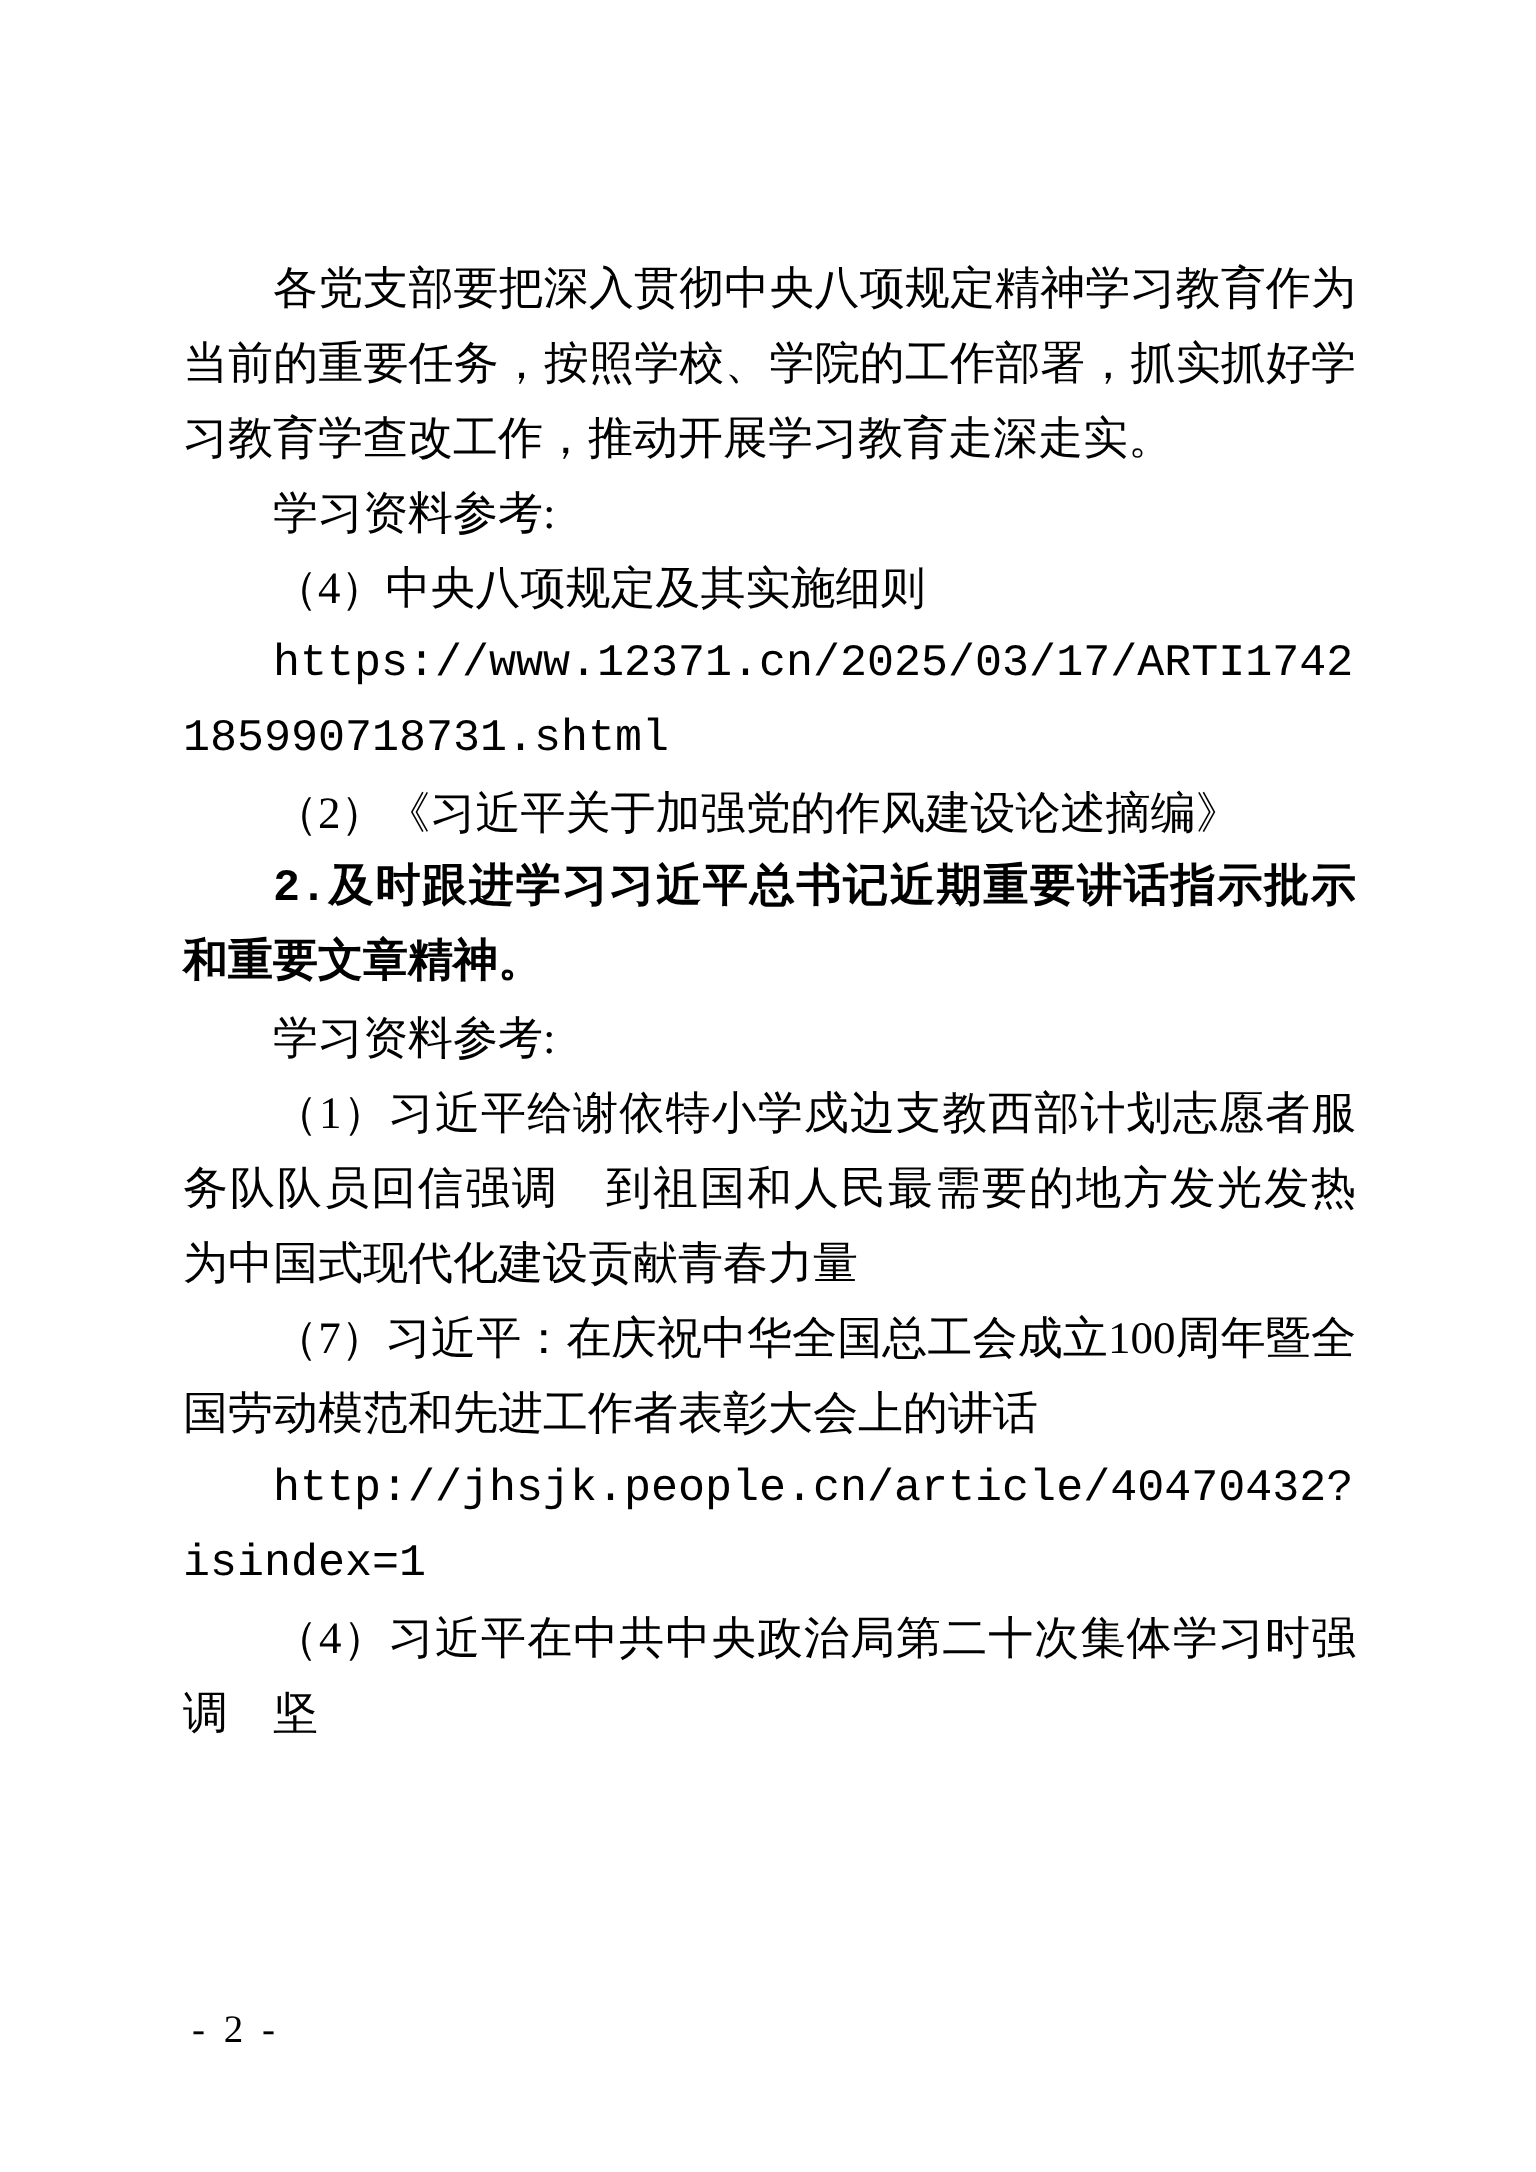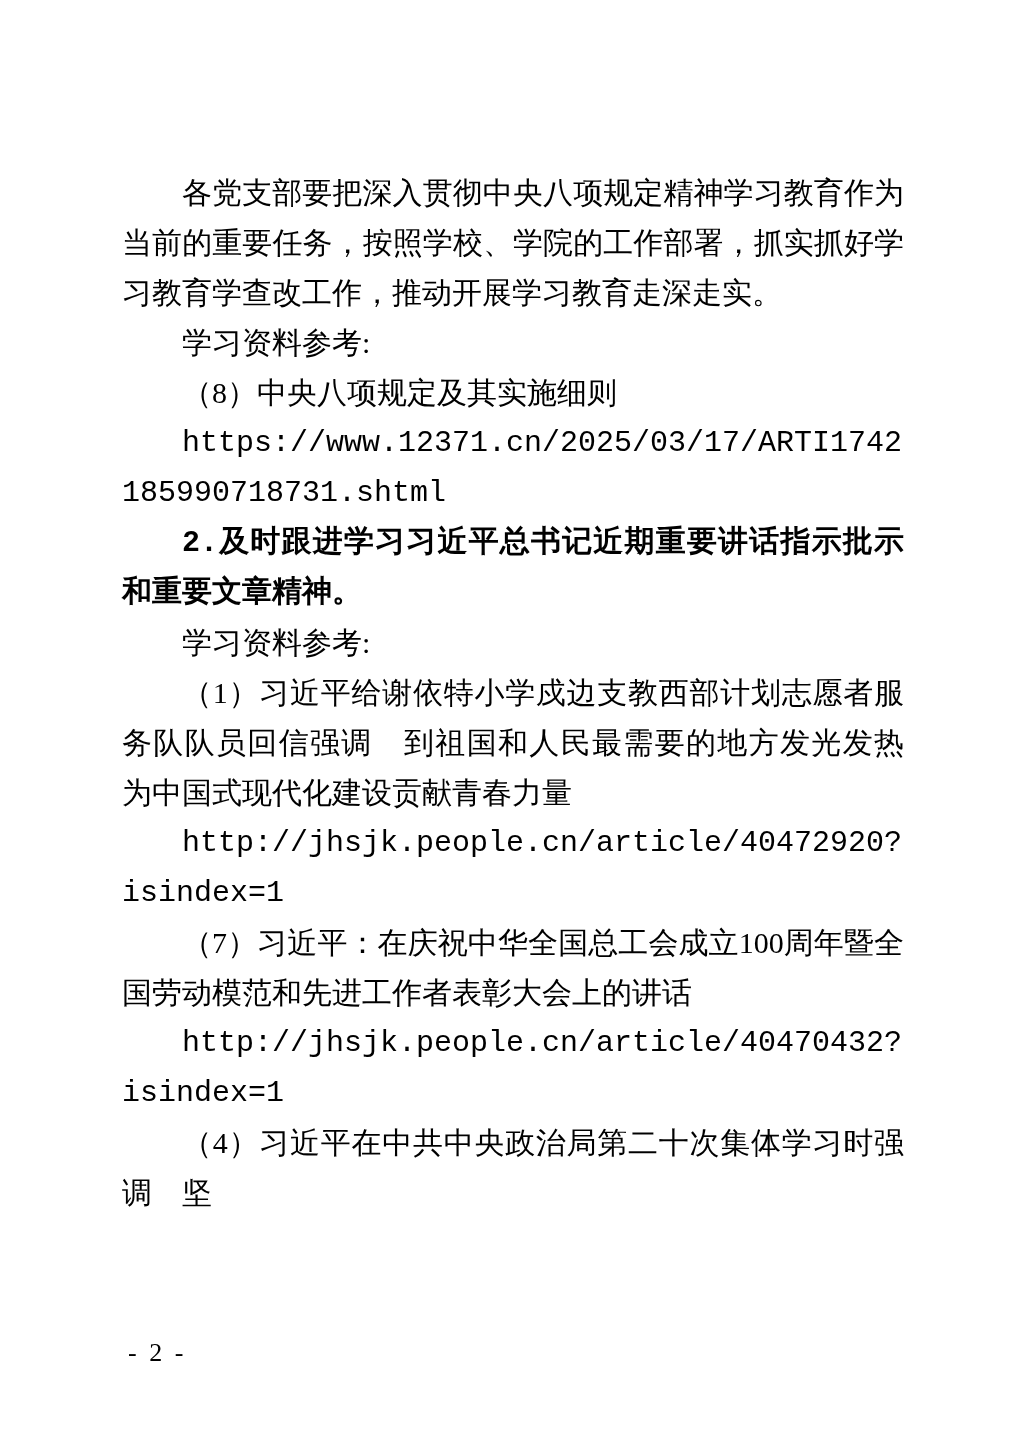--- a/index.html
+++ b/index.html
@@ -48,24 +48,24 @@
     color: #000000;
   }
 </style>
 </head>
 <body>
 
 <div class="page">
   <div class="content">
     <p>各党支部要把深入贯彻中央八项规定精神学习教育作为当前的重要任务，按照学校、学院的工作部署，抓实抓好学习教育学查改工作，推动开展学习教育走深走实。</p>
     <p>学习资料参考:</p>
-    <p>（8）中央八项规定及其实施细则</p>
+    <p>（4）中央八项规定及其实施细则</p>
     <p class="url">https://www.12371.cn/2025/03/17/ARTI1742185990718731.shtml</p>
+    <p>（2）《习近平关于加强党的作风建设论述摘编》</p>
     <p class="heading">2.及时跟进学习习近平总书记近期重要讲话指示批示和重要文章精神。</p>
     <p>学习资料参考:</p>
     <p>（1）习近平给谢依特小学戍边支教西部计划志愿者服务队队员回信强调　到祖国和人民最需要的地方发光发热　为中国式现代化建设贡献青春力量</p>
-    <p class="url">http://jhsjk.people.cn/article/40472920?isindex=1</p>
     <p>（7）习近平：在庆祝中华全国总工会成立100周年暨全国劳动模范和先进工作者表彰大会上的讲话</p>
     <p class="url">http://jhsjk.people.cn/article/40470432?isindex=1</p>
     <p>（4）习近平在中共中央政治局第二十次集体学习时强调　坚</p>
   </div>
   <div class="footer">- 2 -</div>
 </div>
 
 </body></html>

